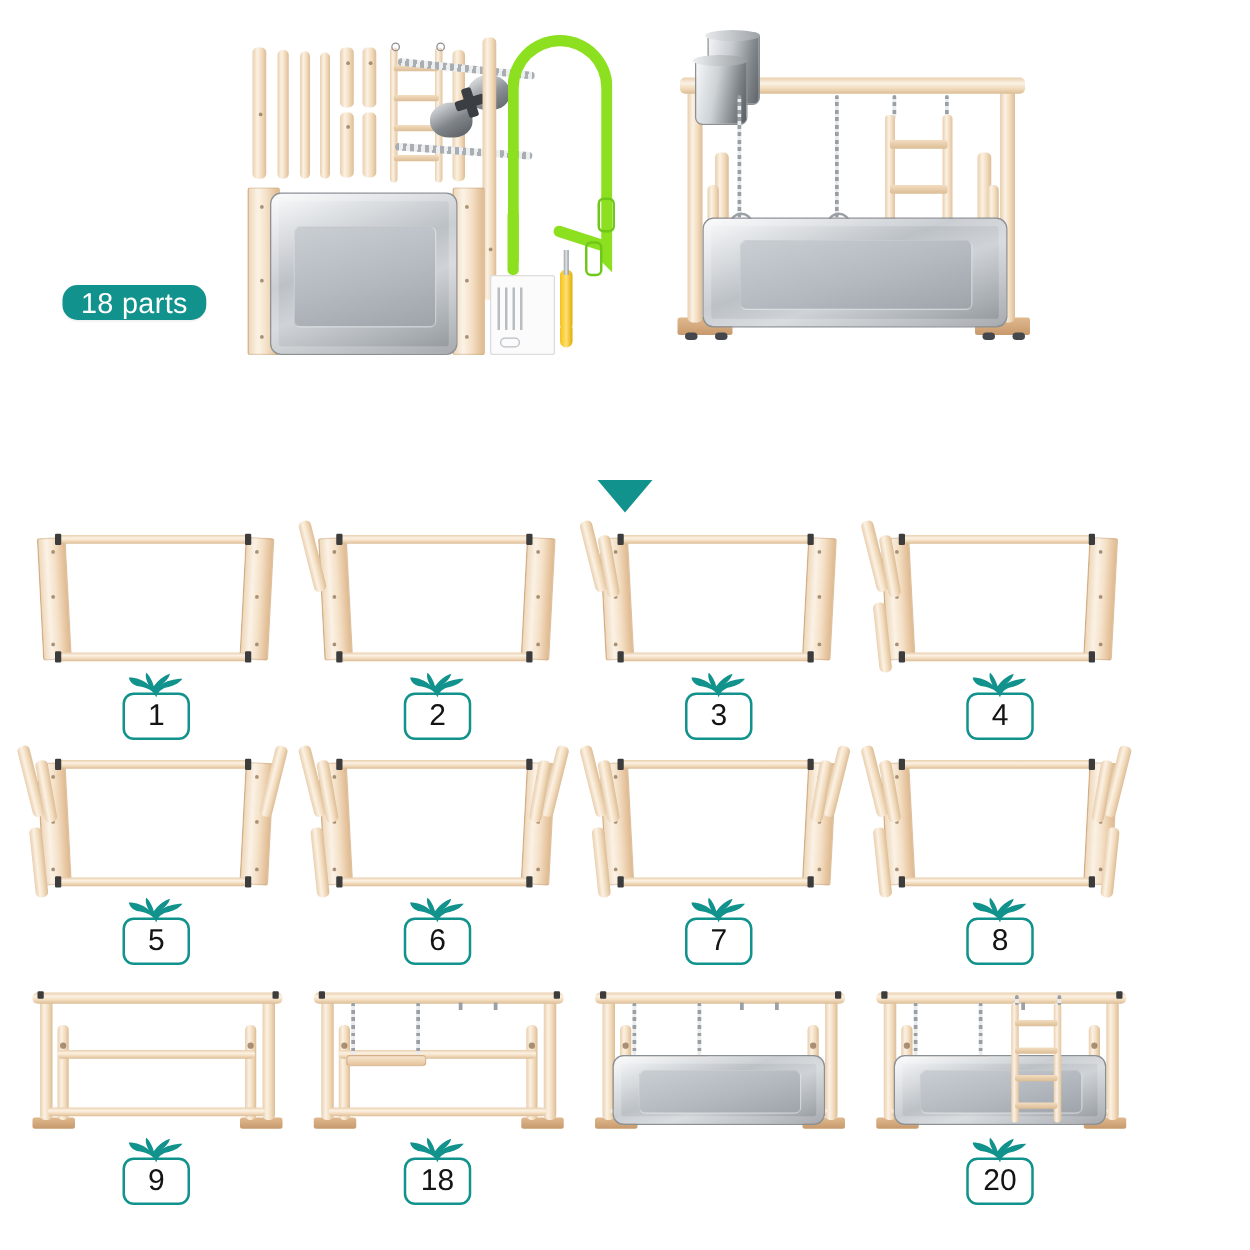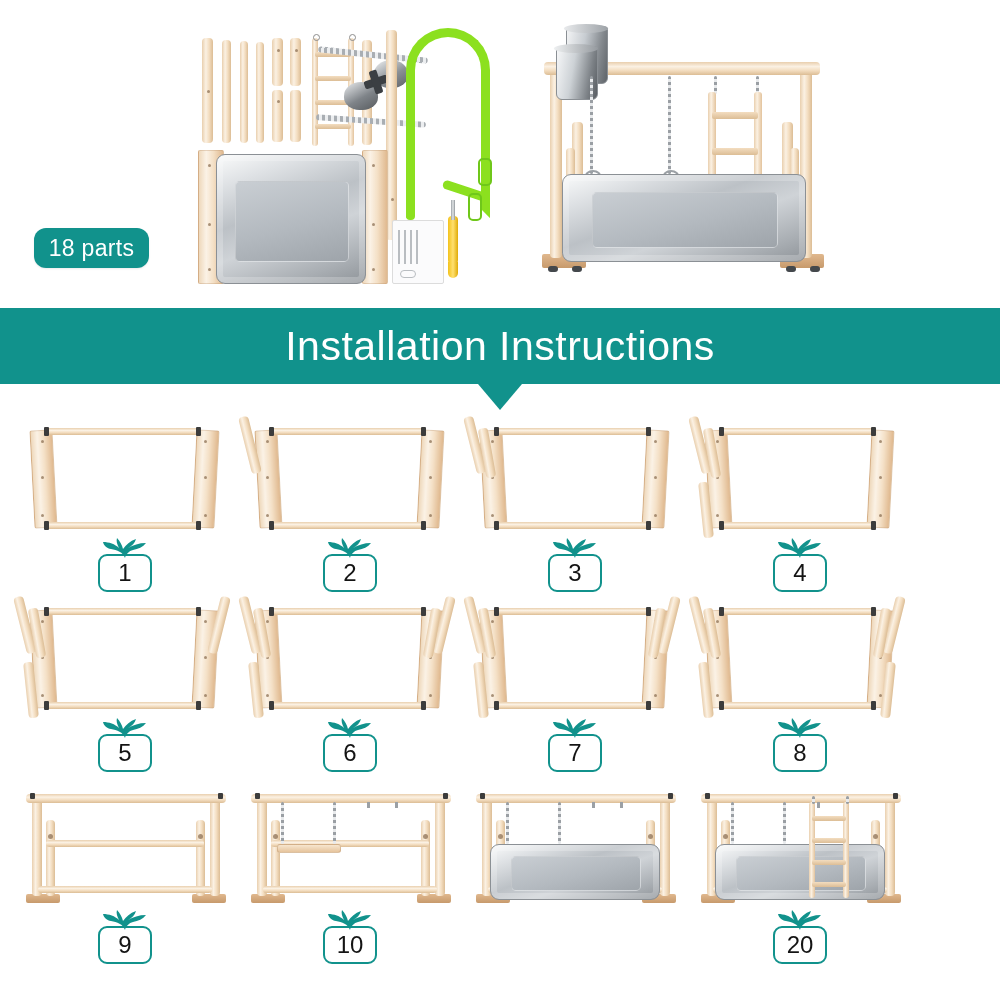--- a/index.html
+++ b/index.html
@@ -19,21 +19,21 @@
   .pill{
     position:absolute;
     background:#11928c;
     color:#ffffff;
     border-radius:12px;
     display:flex;align-items:center;justify-content:center;
     font-size:23px;
     letter-spacing:.3px;
     box-shadow:0 1px 2px rgba(0,0,0,.08);
   }
-  #pill-parts{left:34px;top:228px;width:115px;height:40px;}
+  #pill-parts{left:50px;top:228px;width:115px;height:28px;}
   #pill-finished{left:862px;top:228px;width:124px;height:40px;}
 
   
   .photo{position:absolute;}
   #parts-photo{left:190px;top:18px;width:330px;height:265px;}
   #finished-photo{left:528px;top:18px;width:320px;height:268px;}
   .dowel{
     background:linear-gradient(180deg,#e9cfae 0%,#fbf1e3 35%,#f3ddc0 65%,#dcbd95 100%);
     border-radius:4px;
   }
@@ -252,23 +252,20 @@
       </div>
 
       <div class="tray" style="left:34px;top:156px;width:242px;height:86px;">
         <div class="tray-inner"></div>
       </div>
     </div>
 
     <div class="pill" id="pill-parts">18 parts</div>
   </div>
 
-  <div id="banner">
-    <div id="banner-title">Installation Instructions</div>
-  </div>
   <div id="banner-tail"></div>
 
   <div id="steps">
       <div class="step" style="left: 10px; top: 0px;">
         <div class="step-stage" title="two side posts joined by top and bottom dowel rails">
           <div class="plank" style="position:absolute;left:22px;top:20px;width:21px;height:96px;transform:rotate(-3deg);"></div>
           <div class="plank" style="position:absolute;left:184px;top:20px;width:21px;height:96px;transform:rotate(3deg);"></div>
           <div class="screwdot" style="left:31px;top:30px;"></div>
           <div class="screwdot" style="left:31px;top:66px;"></div>
           <div class="screwdot" style="left:31px;top:104px;"></div>
@@ -524,21 +521,21 @@
           <div class="chain" style="position:absolute;left:46px;top:20px;height:42px;"></div>
           <div class="chain" style="position:absolute;left:98px;top:20px;height:42px;"></div>
           <div class="swing-seat" style="left:42px;top:62px;width:62px;height:7px;"></div>
           <div style="position:absolute;left:132px;top:20px;width:3px;height:6px;background:#9ba0a5;"></div>
           <div style="position:absolute;left:160px;top:20px;width:3px;height:6px;background:#9ba0a5;"></div>
         </div>
         <div class="badge-wrap">
           <div class="sprout"><svg viewBox="0 0 44 20" width="44" height="20">
               <path fill="#11928c" d="M22 20 C20 14 14 12 8 11 C4 10.5 1 8 0 4 C6 4 12 6 16 10 C14 6 13 3 14 0 C17 3 19 7 20 11 C23 7 27 3 33 1 C32 5 29 8 25 10 C30 7 36 5 43 5 C40 9 35 11 30 12 C26 13 23 16 22 20 Z"></path>
             </svg></div>
-          <div class="badge" style="border-color: rgb(17, 146, 140);">10</div>
+          <div class="badge" style="border-color: rgb(17, 146, 140);">18</div>
         </div>
       </div>
       <div class="step" style="left: 460px; top: 372px;">
         <div class="step-stage" title="frame with swing and stainless steel tray installed">
           <div class="foot" style="left:16px;top:112px;width:34px;height:9px;"></div>
           <div class="foot" style="left:182px;top:112px;width:34px;height:9px;"></div>
           <div class="dowel-v" style="position:absolute;left:22px;top:14px;width:10px;height:100px;"></div>
           <div class="dowel-v" style="position:absolute;left:200px;top:14px;width:10px;height:100px;"></div>
           <div class="dowel-v" style="position:absolute;left:36px;top:38px;width:9px;height:76px;"></div>
           <div class="dowel-v" style="position:absolute;left:186px;top:38px;width:9px;height:76px;"></div>

